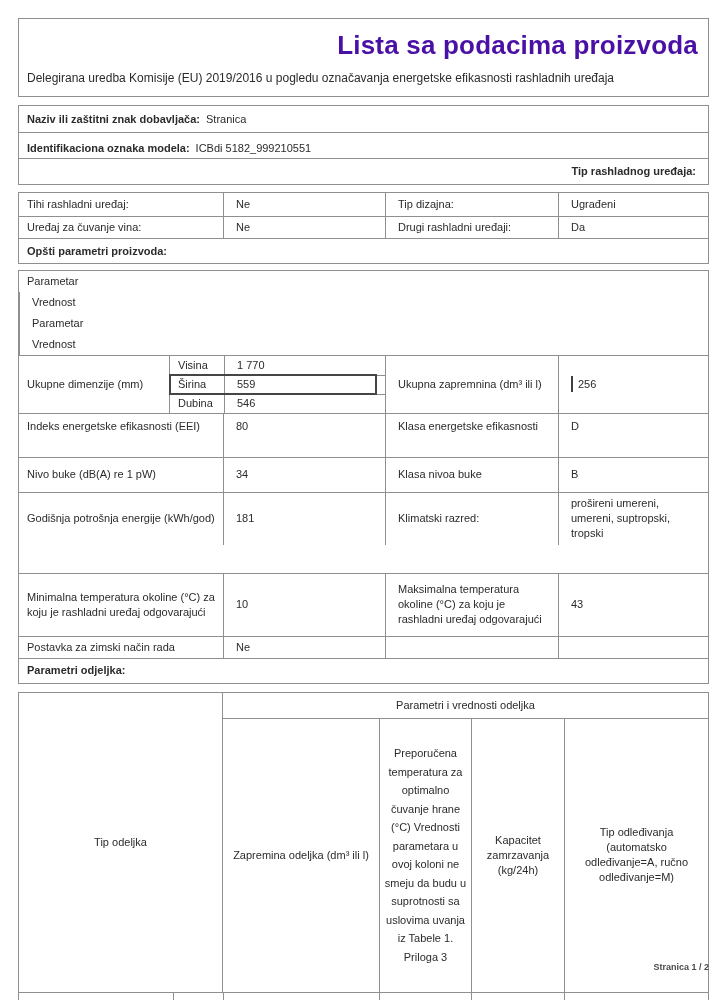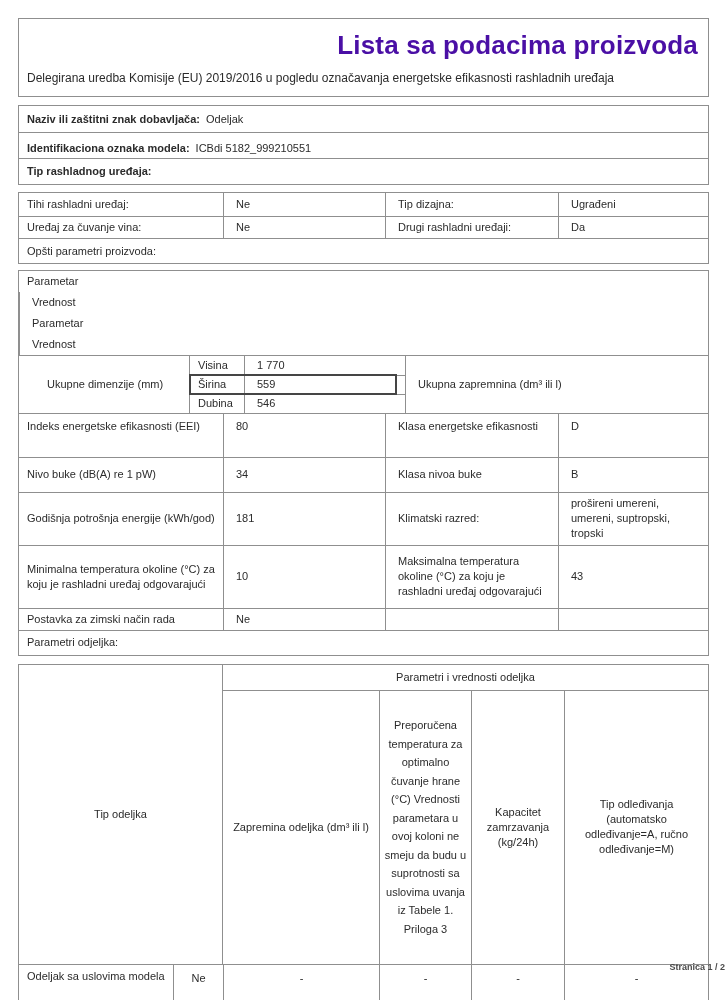--- a/index.html
+++ b/index.html
@@ -37,23 +37,23 @@
   .c1{width:204px;}
   .c2{width:162px;border-left:1px solid var(--bc);}
   .c3{width:173px;border-left:1px solid var(--bc);}
   .c4{width:150px;border-left:1px solid var(--bc);}
   .h23{min-height:23px;}
   .h22{min-height:22px;}
   .h18{min-height:18px;flex-direction:column;}
   .h44{min-height:44px;}
   .h35{min-height:35px;}
   .h53{min-height:53px;}
-  .h63{min-height:63px;}
+  .h63{min-height:63px;margin-top:28px;}
   .section-row{display:flex;align-items:center;min-height:25px;padding:2px 6px 2px 8px;
-               font-weight:normal;border-top:1px solid var(--bc);}
+               font-weight:bold;border-top:1px solid var(--bc);}
 
   .va-top .cell{align-items:flex-start;padding-top:5px;}
 
   
   .dim-mid{width:216px;border-left:1px solid var(--bc);align-self:stretch;
            display:flex;flex-direction:column;position:relative;}
   .dim-sub{display:flex;height:19px;}
   .dim-sub + .dim-sub{border-top:1px solid var(--bc);}
   .dim-name{width:54px;display:flex;align-items:center;padding-left:8px;}
   .dim-val{flex:1;border-left:1px solid var(--bc);display:flex;align-items:center;padding-left:12px;}
@@ -77,44 +77,44 @@
   .cc4{width:144px;border-left:1px solid var(--bc);}
   .comp-drow{display:flex;border-top:1px solid var(--bc);min-height:38px;align-items:stretch;}
   .d-name{width:154px;padding:4px 6px 4px 8px;}
   .d-flag{width:50px;border-left:1px solid var(--bc);padding:4px 2px;text-align:center;}
   .d-v1{width:156px;border-left:1px solid var(--bc);}
   .d-v2{width:92px;border-left:1px solid var(--bc);}
   .d-v3{width:93px;border-left:1px solid var(--bc);}
   .d-v4{width:144px;border-left:1px solid var(--bc);}
   .d-val{padding-top:6px;text-align:center;}
 
-  .page-footer{position:absolute;right:1px;top:961px;font-size:9px;
+  .page-footer{position:absolute;right:17px;top:961px;font-size:9px;
                font-weight:bold;color:#4a4a4a;}
 </style>
 </head>
 <body>
 
 <div class="doc">
   <div class="content">
 
     <div class="box hdr">
       <div class="title">Lista sa podacima proizvoda</div>
       <div class="subtitle">Delegirana uredba Komisije (EU) 2019/2016 u pogledu označavanja energetske efikasnosti rashladnih uređaja</div>
     </div>
 
     <div class="box gap8">
       <div class="info-row">
         <span class="lbl">Naziv ili zaštitni znak dobavljača:</span>
-        <span>Odeljak</span>
+        <span>Stranica</span>
       </div>
       <div class="info-row" style="border-top:1px solid var(--bc);align-items:flex-end;">
         <span class="lbl">Identifikaciona oznaka modela:</span>
         <span>ICBdi 5182_999210551</span>
       </div>
-      <div class="info-row" style="border-top:1px solid var(--bc);">
+      <div class="info-row" style="border-top:1px solid var(--bc);justify-content:flex-end;">
         <span class="lbl">Tip rashladnog uređaja:</span>
       </div>
     </div>
 
     <div class="box gap7">
       <div class="trow h23">
         <div class="cell c1">Tihi rashladni uređaj:</div>
         <div class="cell c2 vcol">Ne</div>
         <div class="cell c3 vcol">Tip dizajna:</div>
         <div class="cell c4 vcol">Ugrađeni</div>
@@ -130,37 +130,41 @@
 
     <div class="box gap6">
       <div class="trow h18">
         <div class="cell c1">Parametar</div>
         <div class="cell c2 vcol">Vrednost</div>
         <div class="cell c3 vcol">Parametar</div>
         <div class="cell c4 vcol">Vrednost</div>
       </div>
 
       <div class="trow" style="min-height:57px;">
-        <div class="cell" style="width:150px;margin-left:20px;">Ukupne dimenzije (mm)</div>
+        <div class="cell" style="width:150px;">Ukupne dimenzije (mm)</div>
         <div class="dim-mid">
           <div class="dim-sub">
             <div class="dim-name">Visina</div>
             <div class="dim-val">1 770</div>
           </div>
           <div class="dim-sub">
             <div class="dim-name">Širina</div>
             <div class="dim-val">559</div>
           </div>
           <div class="dim-sub">
             <div class="dim-name">Dubina</div>
             <div class="dim-val">546</div>
           </div>
           <div class="sel-box"></div>
         </div>
         <div class="cell c3 vcol">Ukupna zapremnina (dm³ ili l)</div>
+        <div class="cell c4 vcol">
+          <span class="caret"></span>
+          <span>256</span>
+        </div>
       </div>
 
       <div class="trow h44 va-top">
         <div class="cell c1">Indeks energetske efikasnosti (EEI)</div>
         <div class="cell c2 vcol">80</div>
         <div class="cell c3 vcol">Klasa energetske efikasnosti</div>
         <div class="cell c4 vcol">D</div>
       </div>
       <div class="trow h35">
         <div class="cell c1">Nivo buke (dB(A) re 1 pW)</div>

